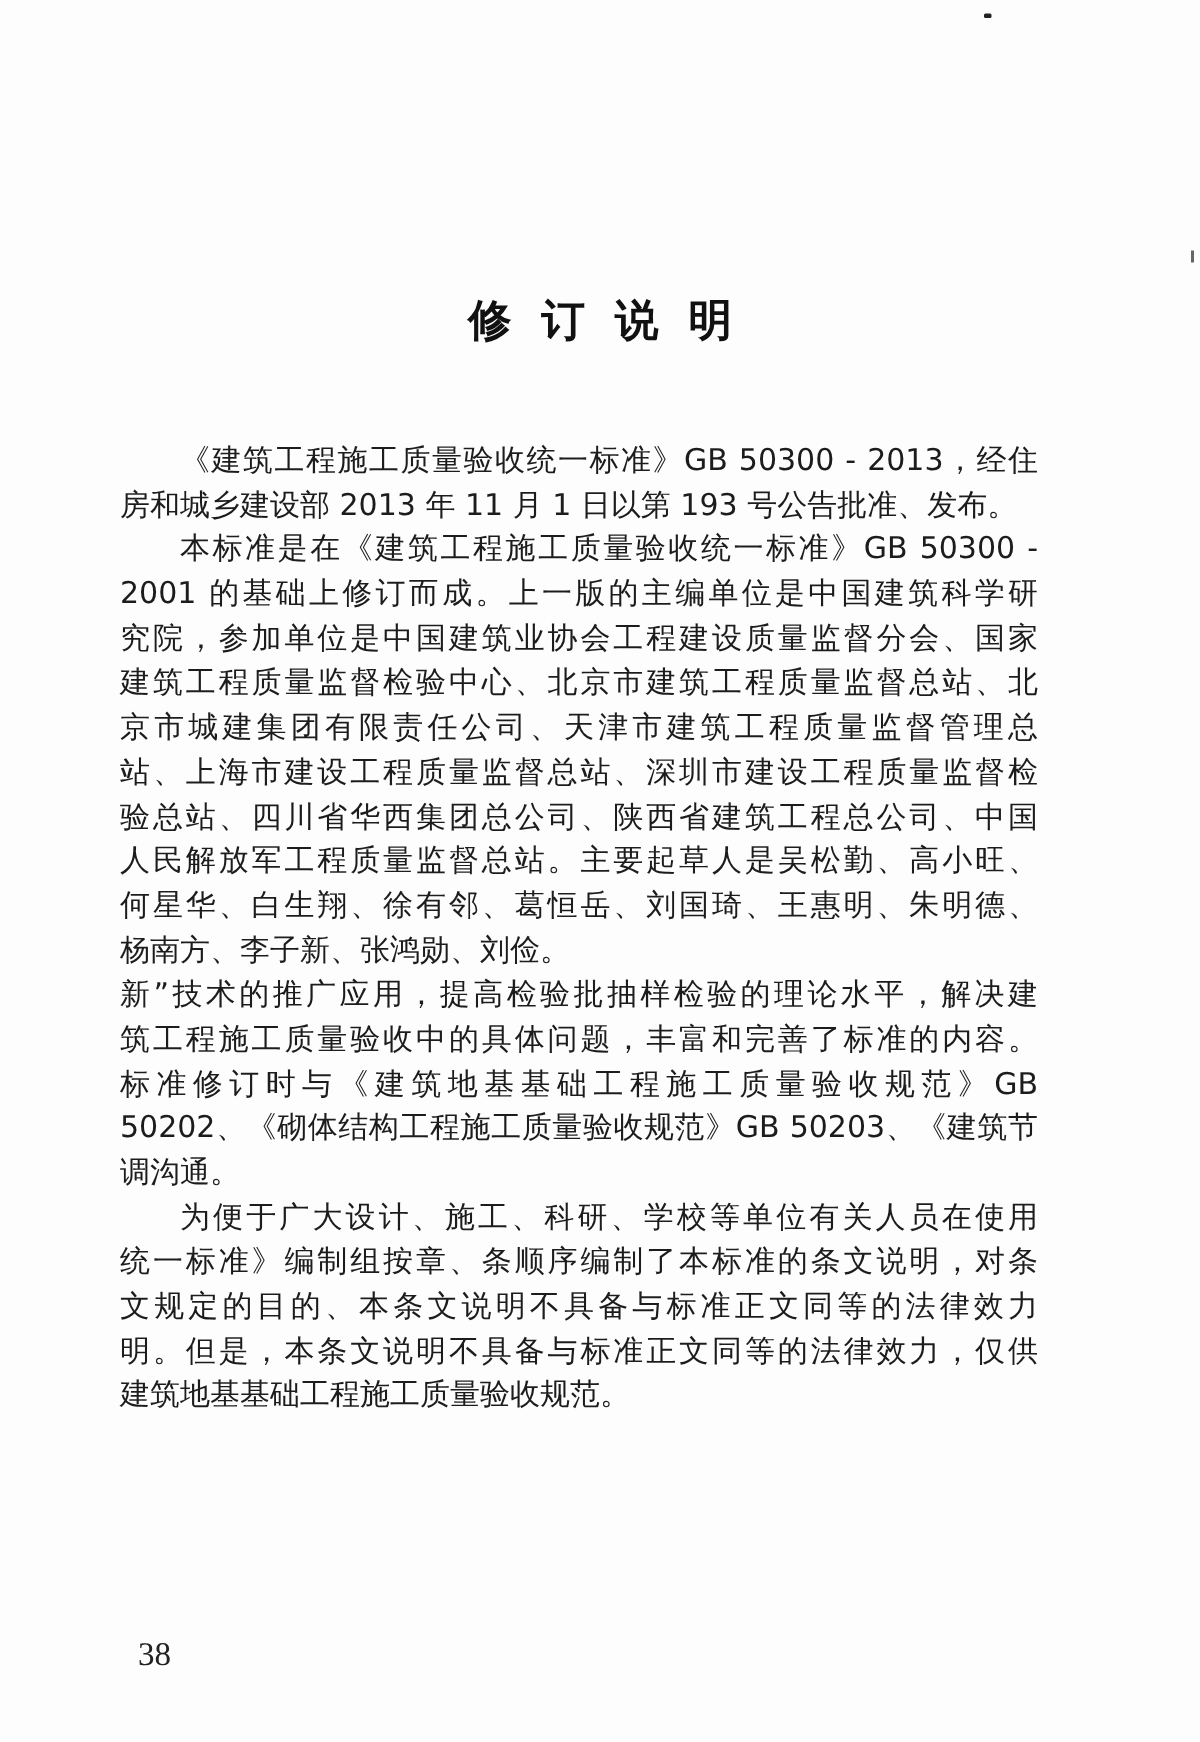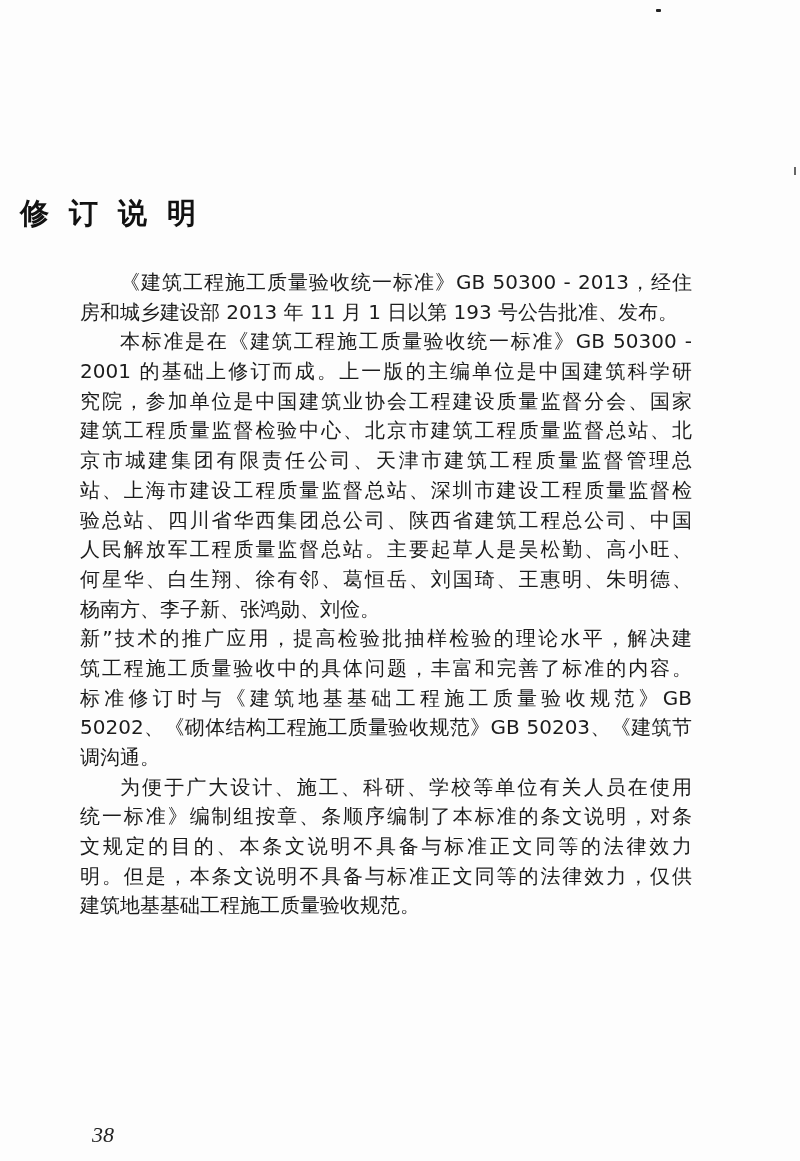--- a/index.html
+++ b/index.html
@@ -31,32 +31,33 @@
     .speck-right {
       position: absolute;
       left: 794px; top: 167px;
       width: 2px; height: 8px;
       background: #666;
     }
     .title {
       position: absolute;
       left: 0; top: 193px;
       width: 800px;
+      text-align: center;
       font-family: "DejaVu Sans", "Liberation Sans", sans-serif;
       font-weight: bold;
       font-size: 29px;
       letter-spacing: 20px;
       text-indent: 20px;
       line-height: 40px;
       color: #111;
     }
     .body-text {
       position: absolute;
       left: 80px;
-      top: 268px;
+      top: 292px;
       width: 612px;
     }
     .line {
       display: block;
       height: 29.7px;
       line-height: 29.7px;
       font-size: 20px;
       white-space: nowrap;
       text-align: justify;
       text-align-last: justify;
@@ -67,24 +68,22 @@
       padding-left: 40px;
     }
     .line.last {
       text-align-last: left;
     }
     .page-number {
       position: absolute;
       left: 92px;
       top: 1090px;
       font-family: "Liberation Serif", "DejaVu Serif", serif;
-      font-style: italic;
       font-size: 22px;
       color: #222;
-      margin-top: 32px;
     }
   </style>
 </head>
 <body>
 
 <div class="page">
   <div class="speck-top"></div>
   <div class="speck-right"></div>
 
   <h1 class="title" style="margin:0;">修订说明</h1>

